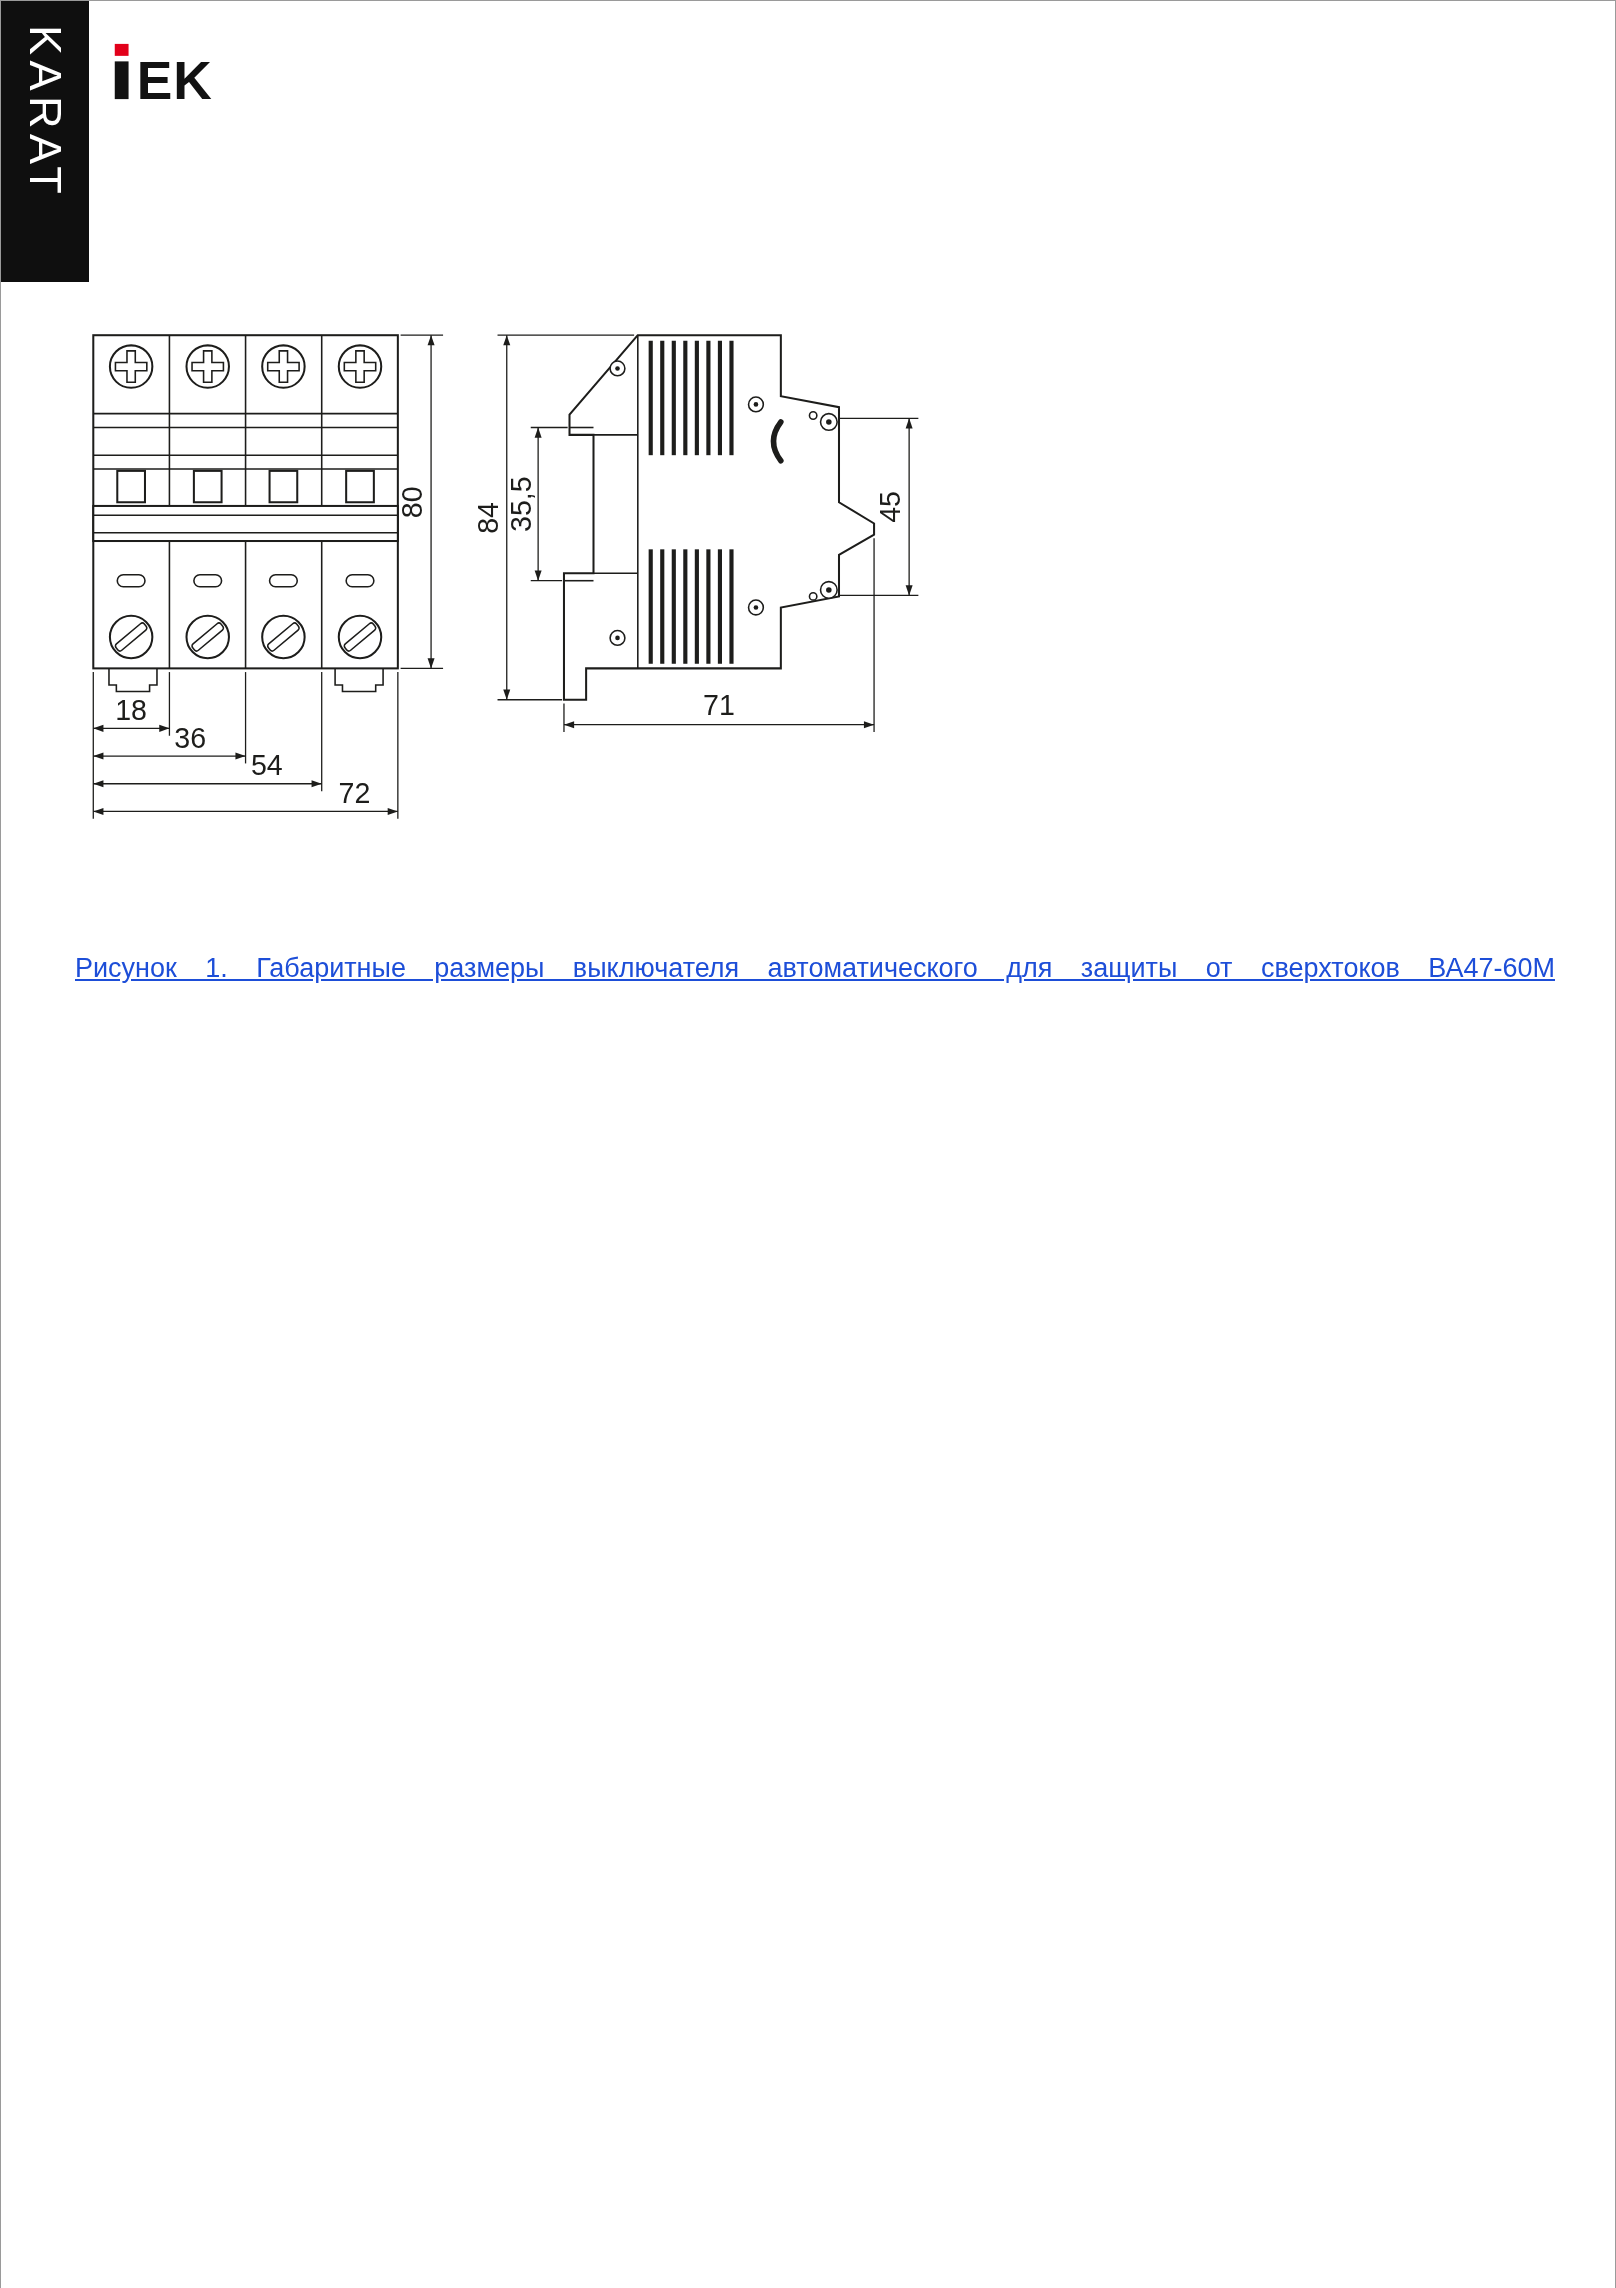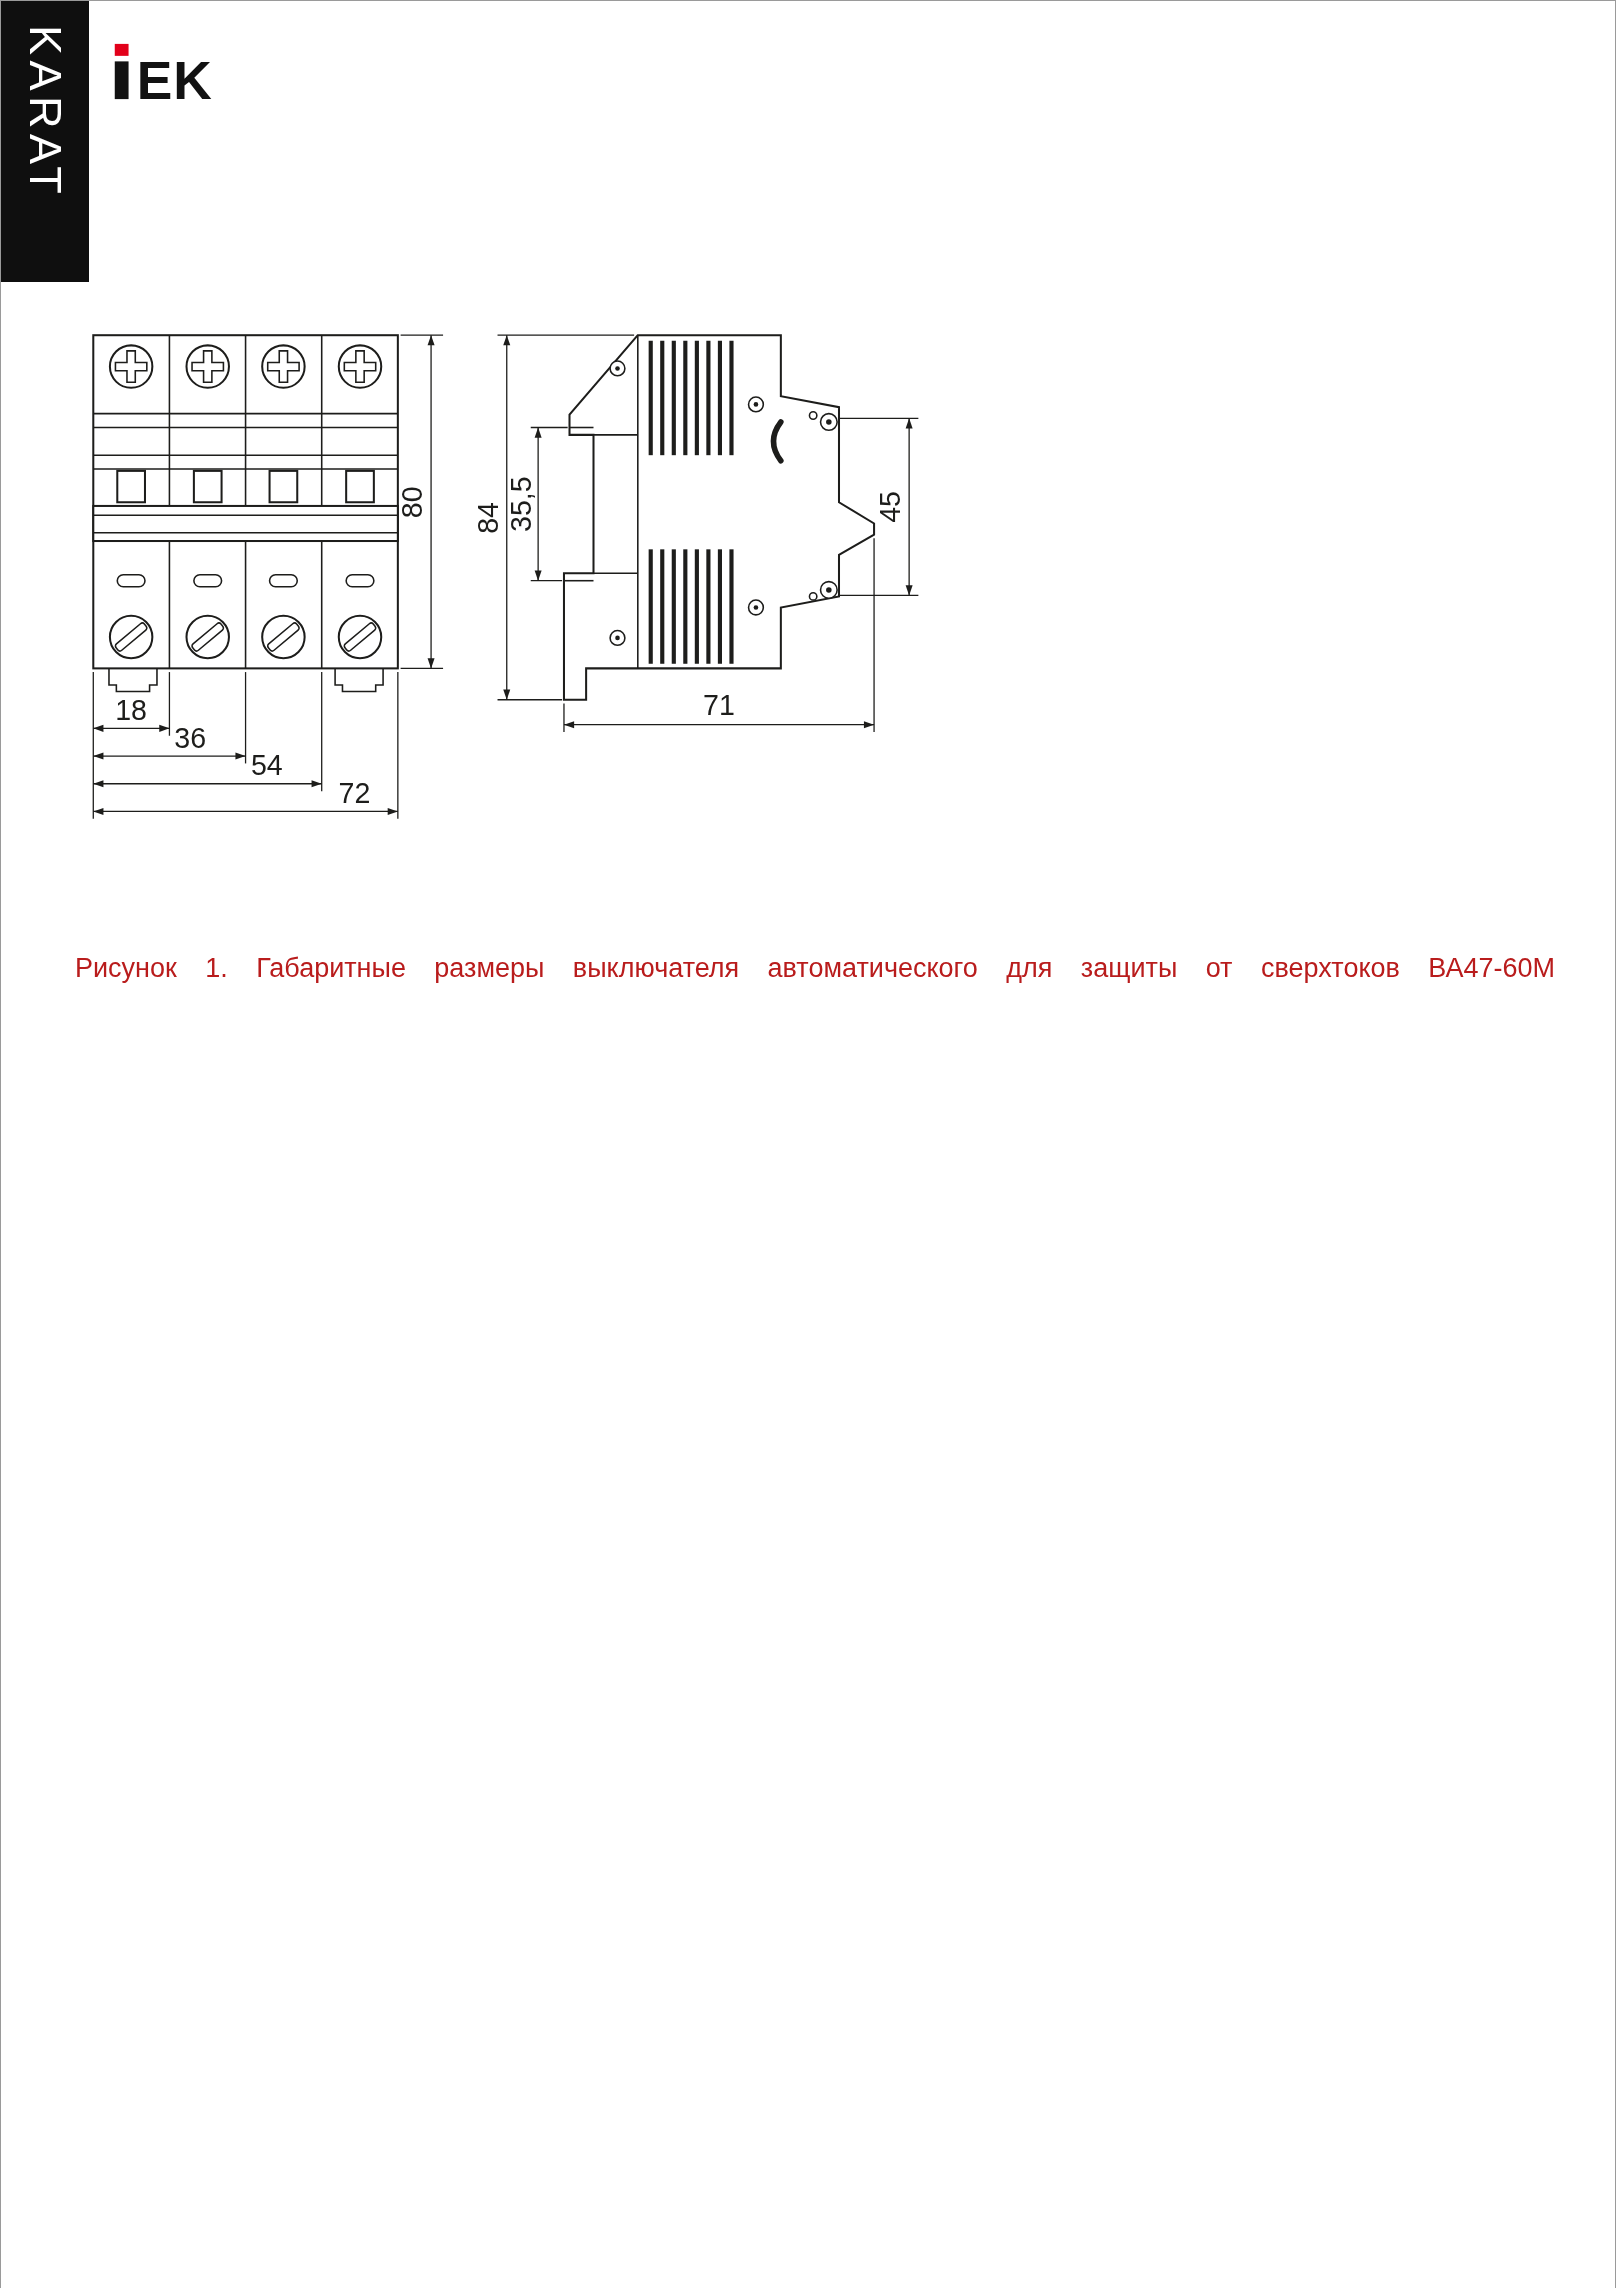--- a/index.html
+++ b/index.html
@@ -38,22 +38,22 @@
   .fillw{fill:#ffffff;}
   .dim line{stroke:#1d1d1b;stroke-width:1.4;fill:none;}
   .dimlab{
     font-size:31px;fill:#1d1d1b;text-anchor:middle;
     font-family:"Liberation Sans", sans-serif;
   }
   .rib{stroke:#1d1d1b;stroke-width:4.5;}
   .dot{fill:#1d1d1b;stroke:none;}
   .caption{
     position:absolute;left:74px;right:60px;top:951px;
-    font-size:27px;color:#b91c1c;line-height:33px;
-    text-align:justify;text-align-last:justify;
+    font-size:27px;color:#1d4ed8;line-height:33px;
+    text-align:justify;text-align-last:justify;text-decoration:underline;
   }
 </style>
 </head>
 <body>
 
 <div class="page">
 
   <div class="karat-banner">
     <span class="karat-text">KARAT</span>
   </div>

